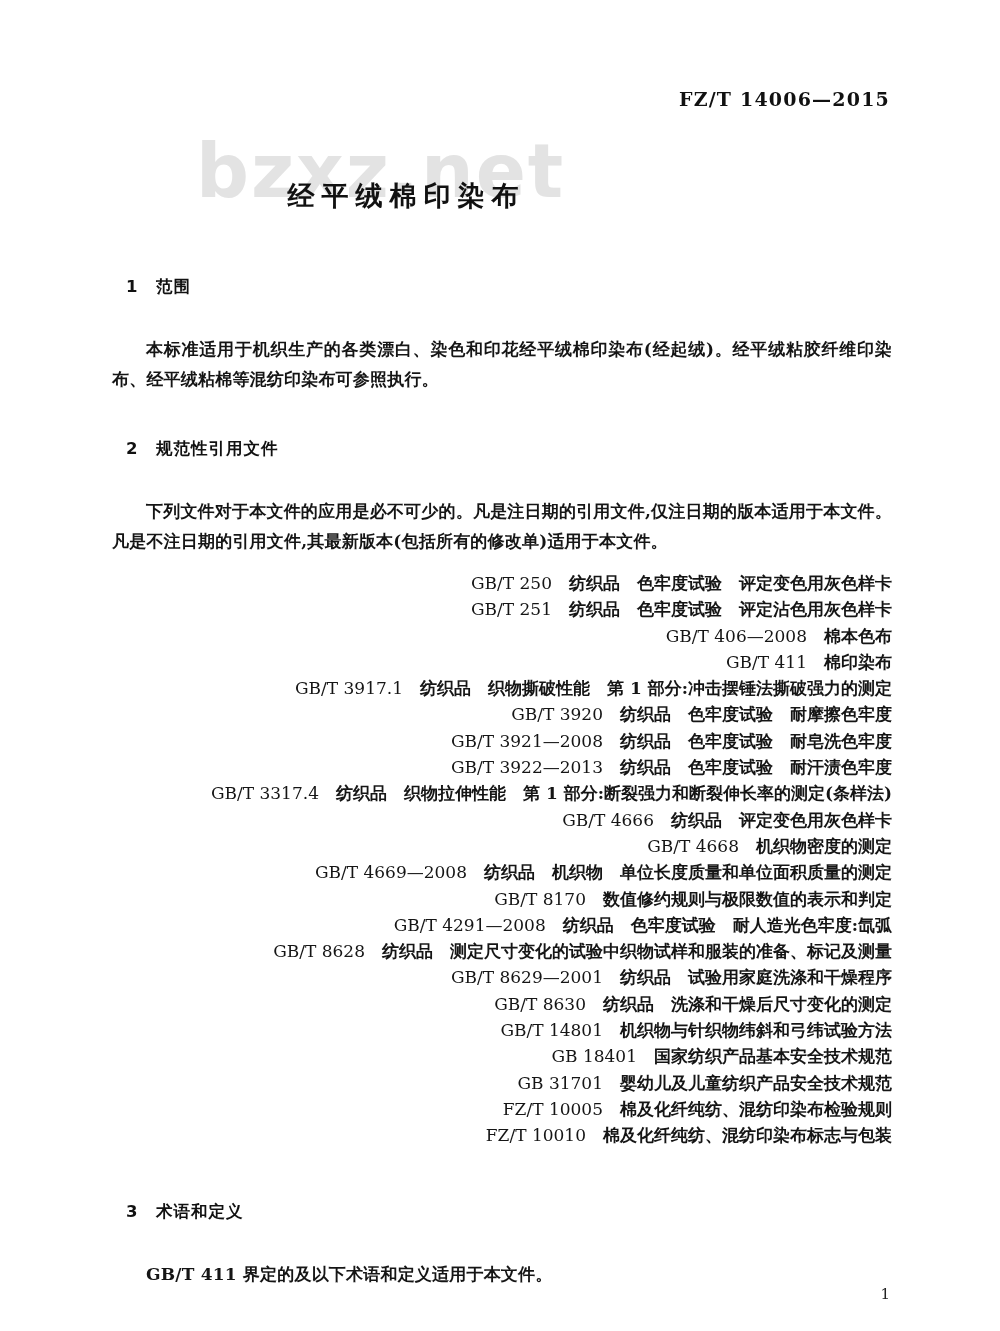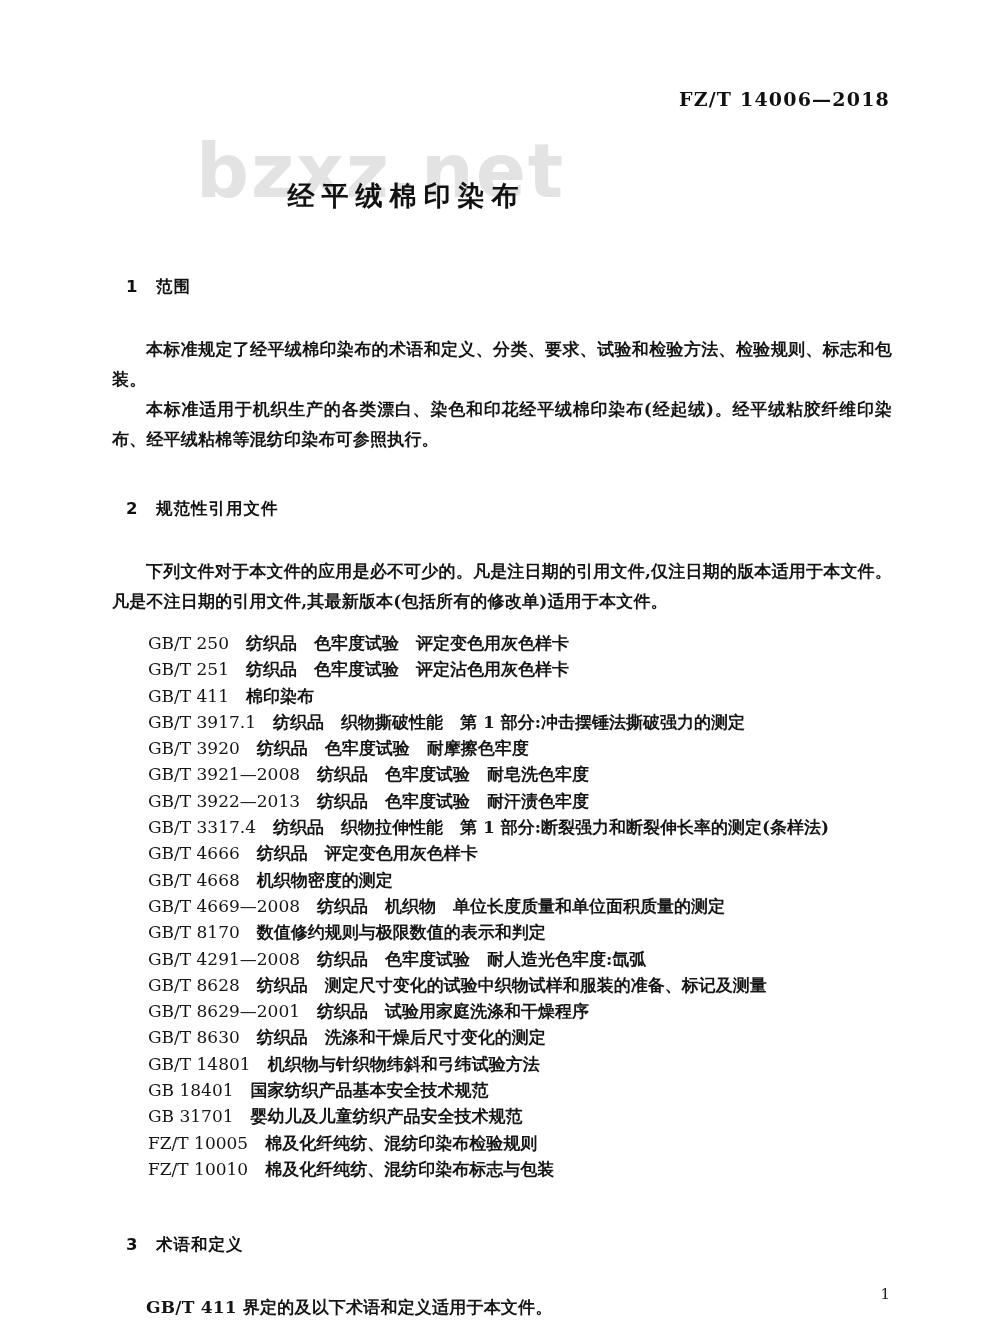--- a/index.html
+++ b/index.html
@@ -98,20 +98,21 @@
     letter-spacing: 0.2px;
   }
   .para.indent {
     text-indent: 34px;
   }
 
   .ref-list {
     list-style: none;
     margin: 0;
     padding: 0;
+    text-align: right;
   }
   .ref-item {
     font-family: "DejaVu Serif", "Liberation Serif", serif;
     font-size: 17px;
     line-height: 26.3px;
     color: #151515;
     padding-left: 36px;
     white-space: nowrap;
   }
   .ref-item .code {
@@ -137,46 +138,46 @@
     z-index: 2;
   }
 </style>
 </head>
 <body>
 
 <div class="page">
 
   <div class="watermark">bzxz.net</div>
 
-  <div class="doc-header">FZ/T 14006—2018</div>
+  <div class="doc-header">FZ/T 14006—2015</div>
 
   <div class="doc-title">经平绒棉印染布</div>
 
   <div class="content">
 
     <div class="section-heading">
       <span class="num">1</span><span>范围</span>
     </div>
     <div class="gap-md"></div>
-    <p class="para indent">本标准规定了经平绒棉印染布的术语和定义、分类、要求、试验和检验方法、检验规则、标志和包装。</p>
     <p class="para indent">本标准适用于机织生产的各类漂白、染色和印花经平绒棉印染布(经起绒)。经平绒粘胶纤维印染布、经平绒粘棉等混纺印染布可参照执行。</p>
 
     <div class="gap-lg"></div>
 
     <div class="section-heading">
       <span class="num">2</span><span>规范性引用文件</span>
     </div>
     <div class="gap-md"></div>
     <p class="para indent">下列文件对于本文件的应用是必不可少的。凡是注日期的引用文件,仅注日期的版本适用于本文件。凡是不注日期的引用文件,其最新版本(包括所有的修改单)适用于本文件。</p>
 
     <div class="gap-sm"></div>
 
     <ul class="ref-list">
       <li class="ref-item"><span class="code">GB/T 250</span>　<span class="cn">纺织品　色牢度试验　评定变色用灰色样卡</span></li>
       <li class="ref-item"><span class="code">GB/T 251</span>　<span class="cn">纺织品　色牢度试验　评定沾色用灰色样卡</span></li>
+      <li class="ref-item"><span class="code">GB/T 406—2008</span>　<span class="cn">棉本色布</span></li>
       <li class="ref-item"><span class="code">GB/T 411</span>　<span class="cn">棉印染布</span></li>
       <li class="ref-item"><span class="code">GB/T 3917.1</span>　<span class="cn">纺织品　织物撕破性能　第 1 部分:冲击摆锤法撕破强力的测定</span></li>
       <li class="ref-item"><span class="code">GB/T 3920</span>　<span class="cn">纺织品　色牢度试验　耐摩擦色牢度</span></li>
       <li class="ref-item"><span class="code">GB/T 3921—2008</span>　<span class="cn">纺织品　色牢度试验　耐皂洗色牢度</span></li>
       <li class="ref-item"><span class="code">GB/T 3922—2013</span>　<span class="cn">纺织品　色牢度试验　耐汗渍色牢度</span></li>
       <li class="ref-item"><span class="code">GB/T 3317.4</span>　<span class="cn">纺织品　织物拉伸性能　第 1 部分:断裂强力和断裂伸长率的测定(条样法)</span></li>
       <li class="ref-item"><span class="code">GB/T 4666</span>　<span class="cn">纺织品　评定变色用灰色样卡</span></li>
       <li class="ref-item"><span class="code">GB/T 4668</span>　<span class="cn">机织物密度的测定</span></li>
       <li class="ref-item"><span class="code">GB/T 4669—2008</span>　<span class="cn">纺织品　机织物　单位长度质量和单位面积质量的测定</span></li>
       <li class="ref-item"><span class="code">GB/T 8170</span>　<span class="cn">数值修约规则与极限数值的表示和判定</span></li>

